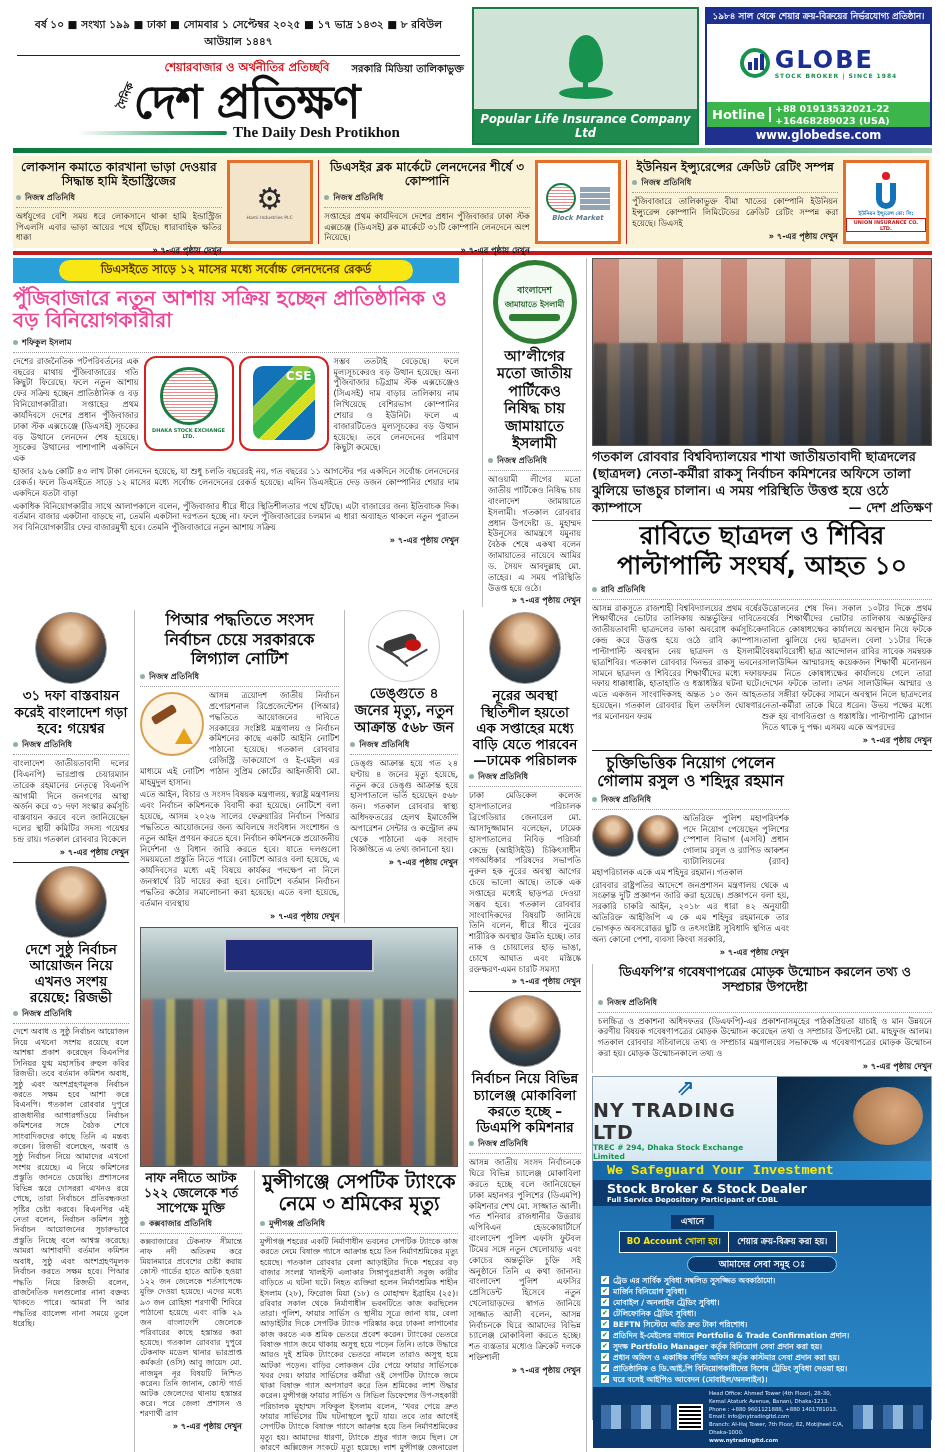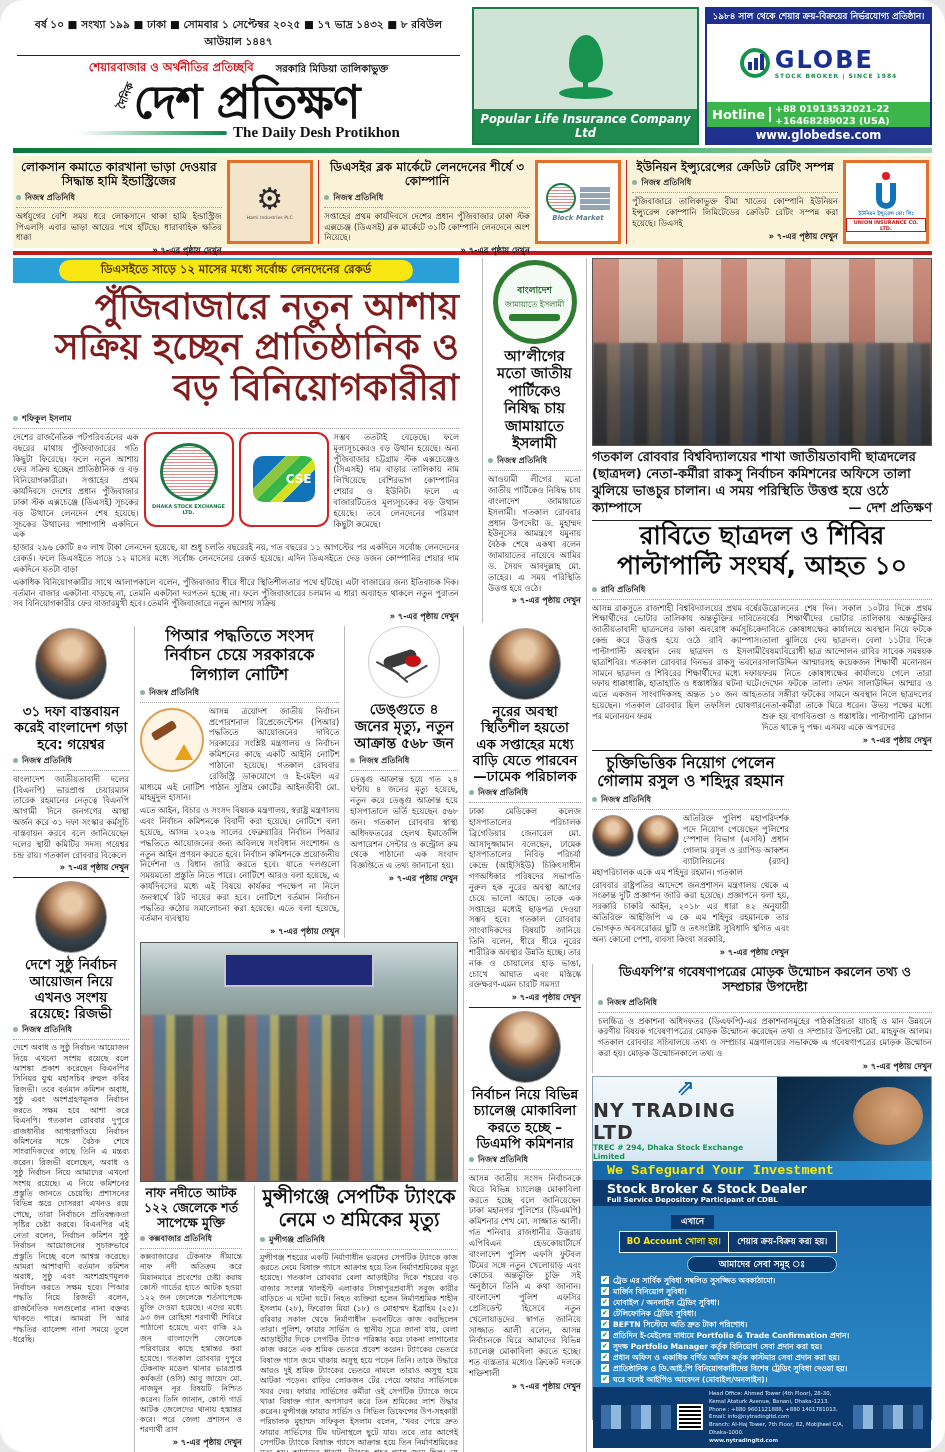--- a/index.html
+++ b/index.html
@@ -1,25 +1,25 @@
 <!DOCTYPE html>
 <html><head>
 <meta charset="utf-8">
 <style>
   * { box-sizing: border-box; margin: 0; padding: 0; }
   html,body { background:#e8e8e8; }
   .page { width:945px; height:1452px; margin:0 auto; background:#fff;
     font-family:"DejaVu Sans", sans-serif; color:#111; overflow:hidden;
-    padding:5px 13px 17px; position:relative;border-radius:24px; }
+    padding:5px 13px 17px; position:relative; }
   
   .masthead { display:flex; gap:8px; height:140px; }
   .mast-left { flex:1; display:flex; flex-direction:column; }
   .dateline { text-align:center; font-size:10.5px; font-weight:bold; padding:12px 0 4px; border-bottom:1.5px solid #222; margin:0 4px; }
   .titleblock { text-align:center; position:relative; padding-top:3px; }
-  .tagrow { display:flex; justify-content:center; align-items:flex-end; gap:22px; }
+  .tagrow { display:flex; justify-content:flex-end; align-items:flex-end; gap:22px; }
   .tag-left { color:#d31118; font-weight:bold; font-size:11.5px; }
   .tag-right { color:#111; font-weight:bold; font-size:10px; }
   .title-row { display:flex; justify-content:center; align-items:center; gap:2px; }
   .title-prefix { display:inline-block; transform:rotate(-68deg); font-size:11px; font-weight:bold; width:14px; }
   .title { font-size:46px; font-weight:900; letter-spacing:-1px; line-height:1.05; }
   .subtitle-row { display:flex; align-items:center; justify-content:center; gap:6px; margin-top:-2px; }
   .subtitle-line { height:4px; width:150px; background:linear-gradient(90deg,#fff,#0a8a45); border-radius:2px; }
   .subtitle { font-family:"Liberation Serif", serif; font-weight:bold; font-size:15px; }
   .mast-ads { width:460px; display:flex; gap:6px; padding-top:2px; }
   .ad-plic { flex:1; border:2px solid #1c7a43; background:#cfe3d6; display:flex; flex-direction:column; }
@@ -69,31 +69,31 @@
   .portrait { border-radius:50%; border:1px solid #999; background: radial-gradient(circle at 50% 30%, #e8c9a8 0 16%, #b98a63 34%, #6b4a35 50%, #33404a 64%, #202428 100%); }
   
   .mainwrap { display:flex; gap:5px; }
   .left-region { width:568px; }
   .right-region { flex:1; border-left:1px solid #bbb; padding-left:5px; }
   .row1 { display:flex; gap:23px; }
   .lead-col { width:446px; }
   .jamaat-col { flex:1; border-left:1px solid #bbb; padding-left:5px; }
   .kickerbar { background:#2a9fd8; padding:2px 46px; }
   .kicker { background:#f8e713; border-radius:11px; text-align:center; font-weight:bold; font-size:11.5px; color:#4a2c00; padding:1px 6px; }
-  .hl-red { color:#7f1d1d; font-weight:900; font-size:36px; text-align:right; line-height:1.12; padding:4px 0 2px; }
+  .hl-red { color:#ec4899; font-weight:900; font-size:20px; text-align:left; line-height:1.12; padding:4px 0 2px; }
   .lead-mid { display:flex; gap:5px; margin-top:1px; }
   .lead-mid .body { flex:1; }
   .logobox { width:90px; height:95px; border:2.5px solid #d42222; border-radius:12px; background:#fff; display:flex; flex-direction:column; align-items:center; justify-content:center; gap:2px; flex:none; }
   .dse-big { width:58px; height:58px; border-radius:50%; border:3px solid #1c7a43;
     background: repeating-linear-gradient(0deg,#fff 0 2px,#e98a8a 2px 3px), repeating-linear-gradient(90deg,rgba(255,255,255,0) 0 2px, rgba(214,70,70,.55) 2px 3px); }
-  .cse-big { width:62px; height:46px; border-radius:10px; background:linear-gradient(135deg,#1273b8 0 30%,#8dc63f 30% 44%,#39b54a 44% 58%,#d7df23 58% 70%,#1273b8 70%); display:flex; align-items:center; justify-content:flex-end; padding:3px; }
+  .cse-big { width:62px; height:74px; border-radius:10px; background:linear-gradient(135deg,#1273b8 0 30%,#8dc63f 30% 44%,#39b54a 44% 58%,#d7df23 58% 70%,#1273b8 70%); display:flex; align-items:flex-start; justify-content:flex-end; padding:3px; }
   .cse-big span { color:#fff; font-weight:900; font-size:12px; }
   .jam-logo { width:84px; height:84px; border-radius:50%; border:5px solid #2e7d32; background:#f4faf4; margin:2px auto 4px; display:flex; flex-direction:column; align-items:center; justify-content:center; text-align:center; }
   .jam-logo .l1 { font-size:9px; font-weight:bold; color:#1b5e20; }
-  .jam-logo .l2 { font-size:8px; font-weight:normal; color:#1b5e20; }
+  .jam-logo .l2 { font-size:8px; font-weight:bold; color:#1b5e20; }
   .jam-band { width:70%; height:7px; background:#2e7d32; border-radius:3px; margin-top:3px; }
   .photo-main { height:188px; border:1px solid #555; position:relative; overflow:hidden;
     background:linear-gradient(180deg,#d8b9a5 0%,#c7a58e 22%,#9a8574 46%,#5f574e 72%,#3e3a36 100%); }
   .photo-main .pillars { position:absolute; inset:0 0 55% 0; background:repeating-linear-gradient(90deg, rgba(190,100,90,.5) 0 26px, rgba(230,220,210,.4) 26px 64px); }
   .photo-main .crowd { position:absolute; inset:45% 0 0 0; background:repeating-linear-gradient(90deg, rgba(30,35,45,.55) 0 14px, rgba(90,80,70,.35) 14px 27px, rgba(40,60,90,.5) 27px 41px); filter:blur(1px); }
   .caption { font-size:13px; font-weight:bold; line-height:1.3; padding:3px 0; border-bottom:1.5px solid #222; }
   .caption .credit { float:right; }
   .rabi-hl { font-weight:900; font-size:25px; }
   .cols2 { display:flex; }
   .cols2 .body { flex:1; }

